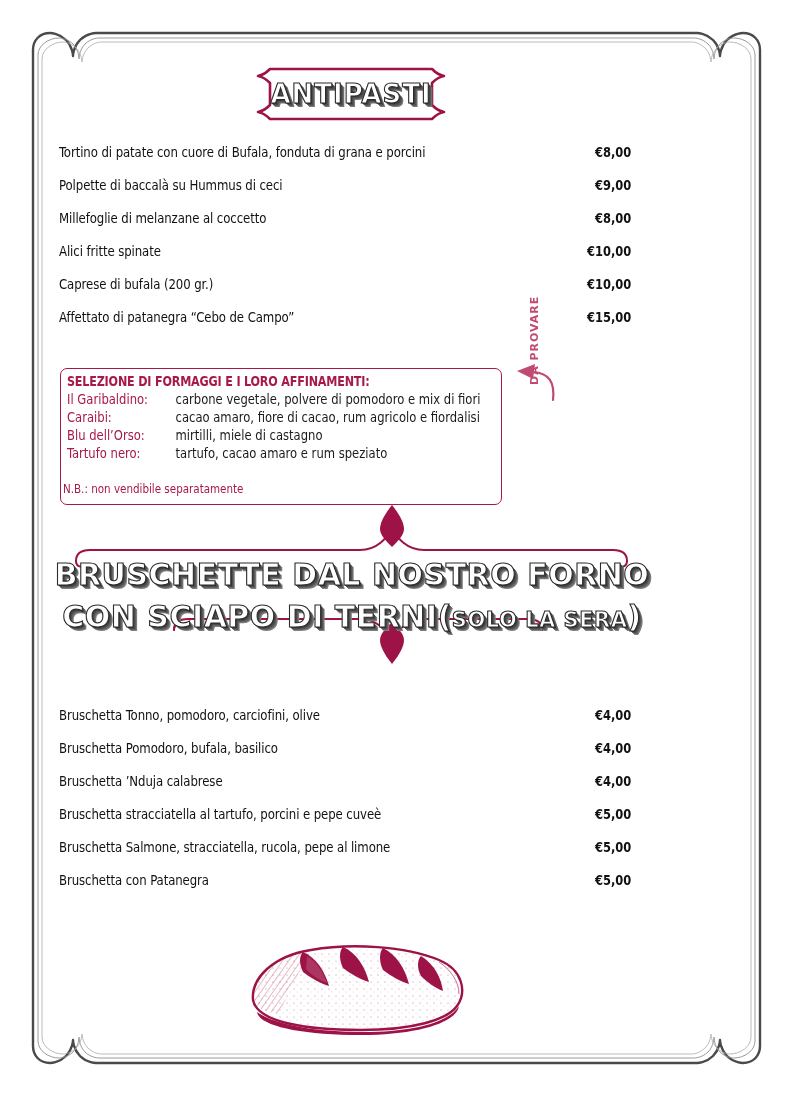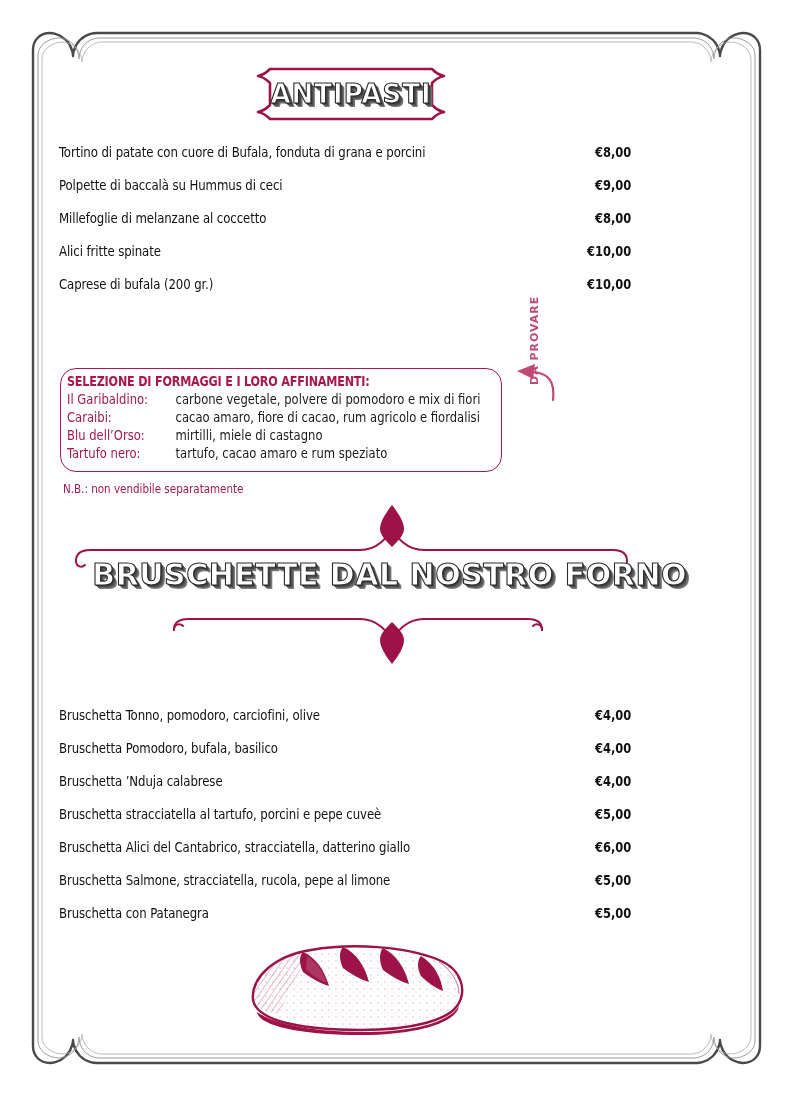--- a/index.html
+++ b/index.html
@@ -86,23 +86,23 @@
     transform: scaleX(0.88);
     transform-origin: right center;
   }
 
   
   #cheese-box {
     position: absolute;
     left: 60px;
     top: 368px;
     width: 442px;
-    height: 104px;
+    height: 137px;
     border: 1.6px solid #a8184b;
-    border-radius: 16px;
+    border-radius: 7px;
     box-sizing: border-box;
     padding: 3px 0 0 6px;
   }
   .cheese-title {
     font-family: "DejaVu Sans Condensed", "Liberation Sans Narrow", "Liberation Sans", sans-serif;
     font-size: 13.5px;
     font-weight: bold;
     color: #a8184b;
     letter-spacing: -0.2px;
     transform: scaleX(0.92);
@@ -162,21 +162,21 @@
     position: absolute;
     left: 60px;
     top: 505px;
     width: 670px;
     height: 180px;
   }
   #bruschette-header svg { position: absolute; left: 0; top: 0; }
   .section-line {
     position: absolute;
     width: 670px;
-    text-align: right;
+    text-align: center;
     font-family: "DejaVu Sans", sans-serif;
     font-weight: bold;
     font-size: 30px;
     letter-spacing: 0.5px;
     color: #ffffff;
     -webkit-text-stroke: 1.1px #2b2b2b;
     text-shadow:
       1px 1px 0 #3a3a3a, 2px 2px 0 #4d4d4d,
       3px 3px 0 #636363, 4px 4px 0 #808080;
     white-space: nowrap;
@@ -326,20 +326,24 @@
       <span class="row-price">€8,00</span>
     </div>
     <div class="menu-row">
       <span class="row-name">Alici fritte spinate</span>
       <span class="row-price">€10,00</span>
     </div>
     <div class="menu-row">
       <span class="row-name">Caprese di bufala (200 gr.)</span>
       <span class="row-price">€10,00</span>
     </div>
+    <div class="menu-row">
+      <span class="row-name">Affettato di patanegra “Cebo de Campo”</span>
+      <span class="row-price">€15,00</span>
+    </div>
   </div>
 
 
   <div id="cheese-box">
     <div class="cheese-title">SELEZIONE DI FORMAGGI E I LORO AFFINAMENTI:</div>
     <div class="cheese-row">
       <span class="cheese-name">Il Garibaldino:</span>
       <span class="cheese-desc">carbone vegetale, polvere di pomodoro e mix di fiori</span>
     </div>
     <div class="cheese-row">
@@ -377,42 +381,41 @@
 
       <path d="M 114,125 C 114,115 122,114 128,114 L 300,114 C 318,114 327,127 332,135
                C 337,127 346,114 364,114 L 468,114 C 474,114 482,115 482,125" fill="none" stroke="#9e1347" stroke-width="2" stroke-linecap="round"></path>
       <path d="M 114,125 C 114,119 120,118 123,121" fill="none" stroke="#9e1347" stroke-width="2" stroke-linecap="round"></path>
       <path d="M 482,125 C 482,119 476,118 473,121" fill="none" stroke="#9e1347" stroke-width="2" stroke-linecap="round"></path>
 
       <path d="M 332,159 C 340,149 344,141 344,135 C 344,129 338,123 332,117
                C 326,123 320,129 320,135 C 320,141 324,149 332,159 Z" fill="#9e1347"></path>
     </svg>
     <div class="section-line l1">BRUSCHETTE DAL NOSTRO FORNO</div>
+    <div class="section-line l2">
+      <span>CON SCIAPO DI TERNI</span><span class="paren">(</span><span class="small-caps">SOLO LA SERA</span><span class="paren">)</span>
+    </div>
   </div>
 
   <div class="menu-list" id="bruschette-list" style="top:698px;">
     <div class="menu-row">
       <span class="row-name">Bruschetta Tonno, pomodoro, carciofini, olive</span>
       <span class="row-price">€4,00</span>
     </div>
     <div class="menu-row">
       <span class="row-name">Bruschetta Pomodoro, bufala, basilico</span>
       <span class="row-price">€4,00</span>
     </div>
     <div class="menu-row">
       <span class="row-name">Bruschetta ’Nduja calabrese</span>
       <span class="row-price">€4,00</span>
     </div>
     <div class="menu-row">
       <span class="row-name">Bruschetta stracciatella al tartufo, porcini e pepe cuveè</span>
       <span class="row-price">€5,00</span>
-    </div>
-    <div class="menu-row">
-      <span class="row-name">Bruschetta Alici del Cantabrico, stracciatella, datterino giallo</span>
-      <span class="row-price">€6,00</span>
     </div>
     <div class="menu-row">
       <span class="row-name">Bruschetta Salmone, stracciatella, rucola, pepe al limone</span>
       <span class="row-price">€5,00</span>
     </div>
     <div class="menu-row">
       <span class="row-name">Bruschetta con Patanegra</span>
       <span class="row-price">€5,00</span>
     </div>
   </div>

